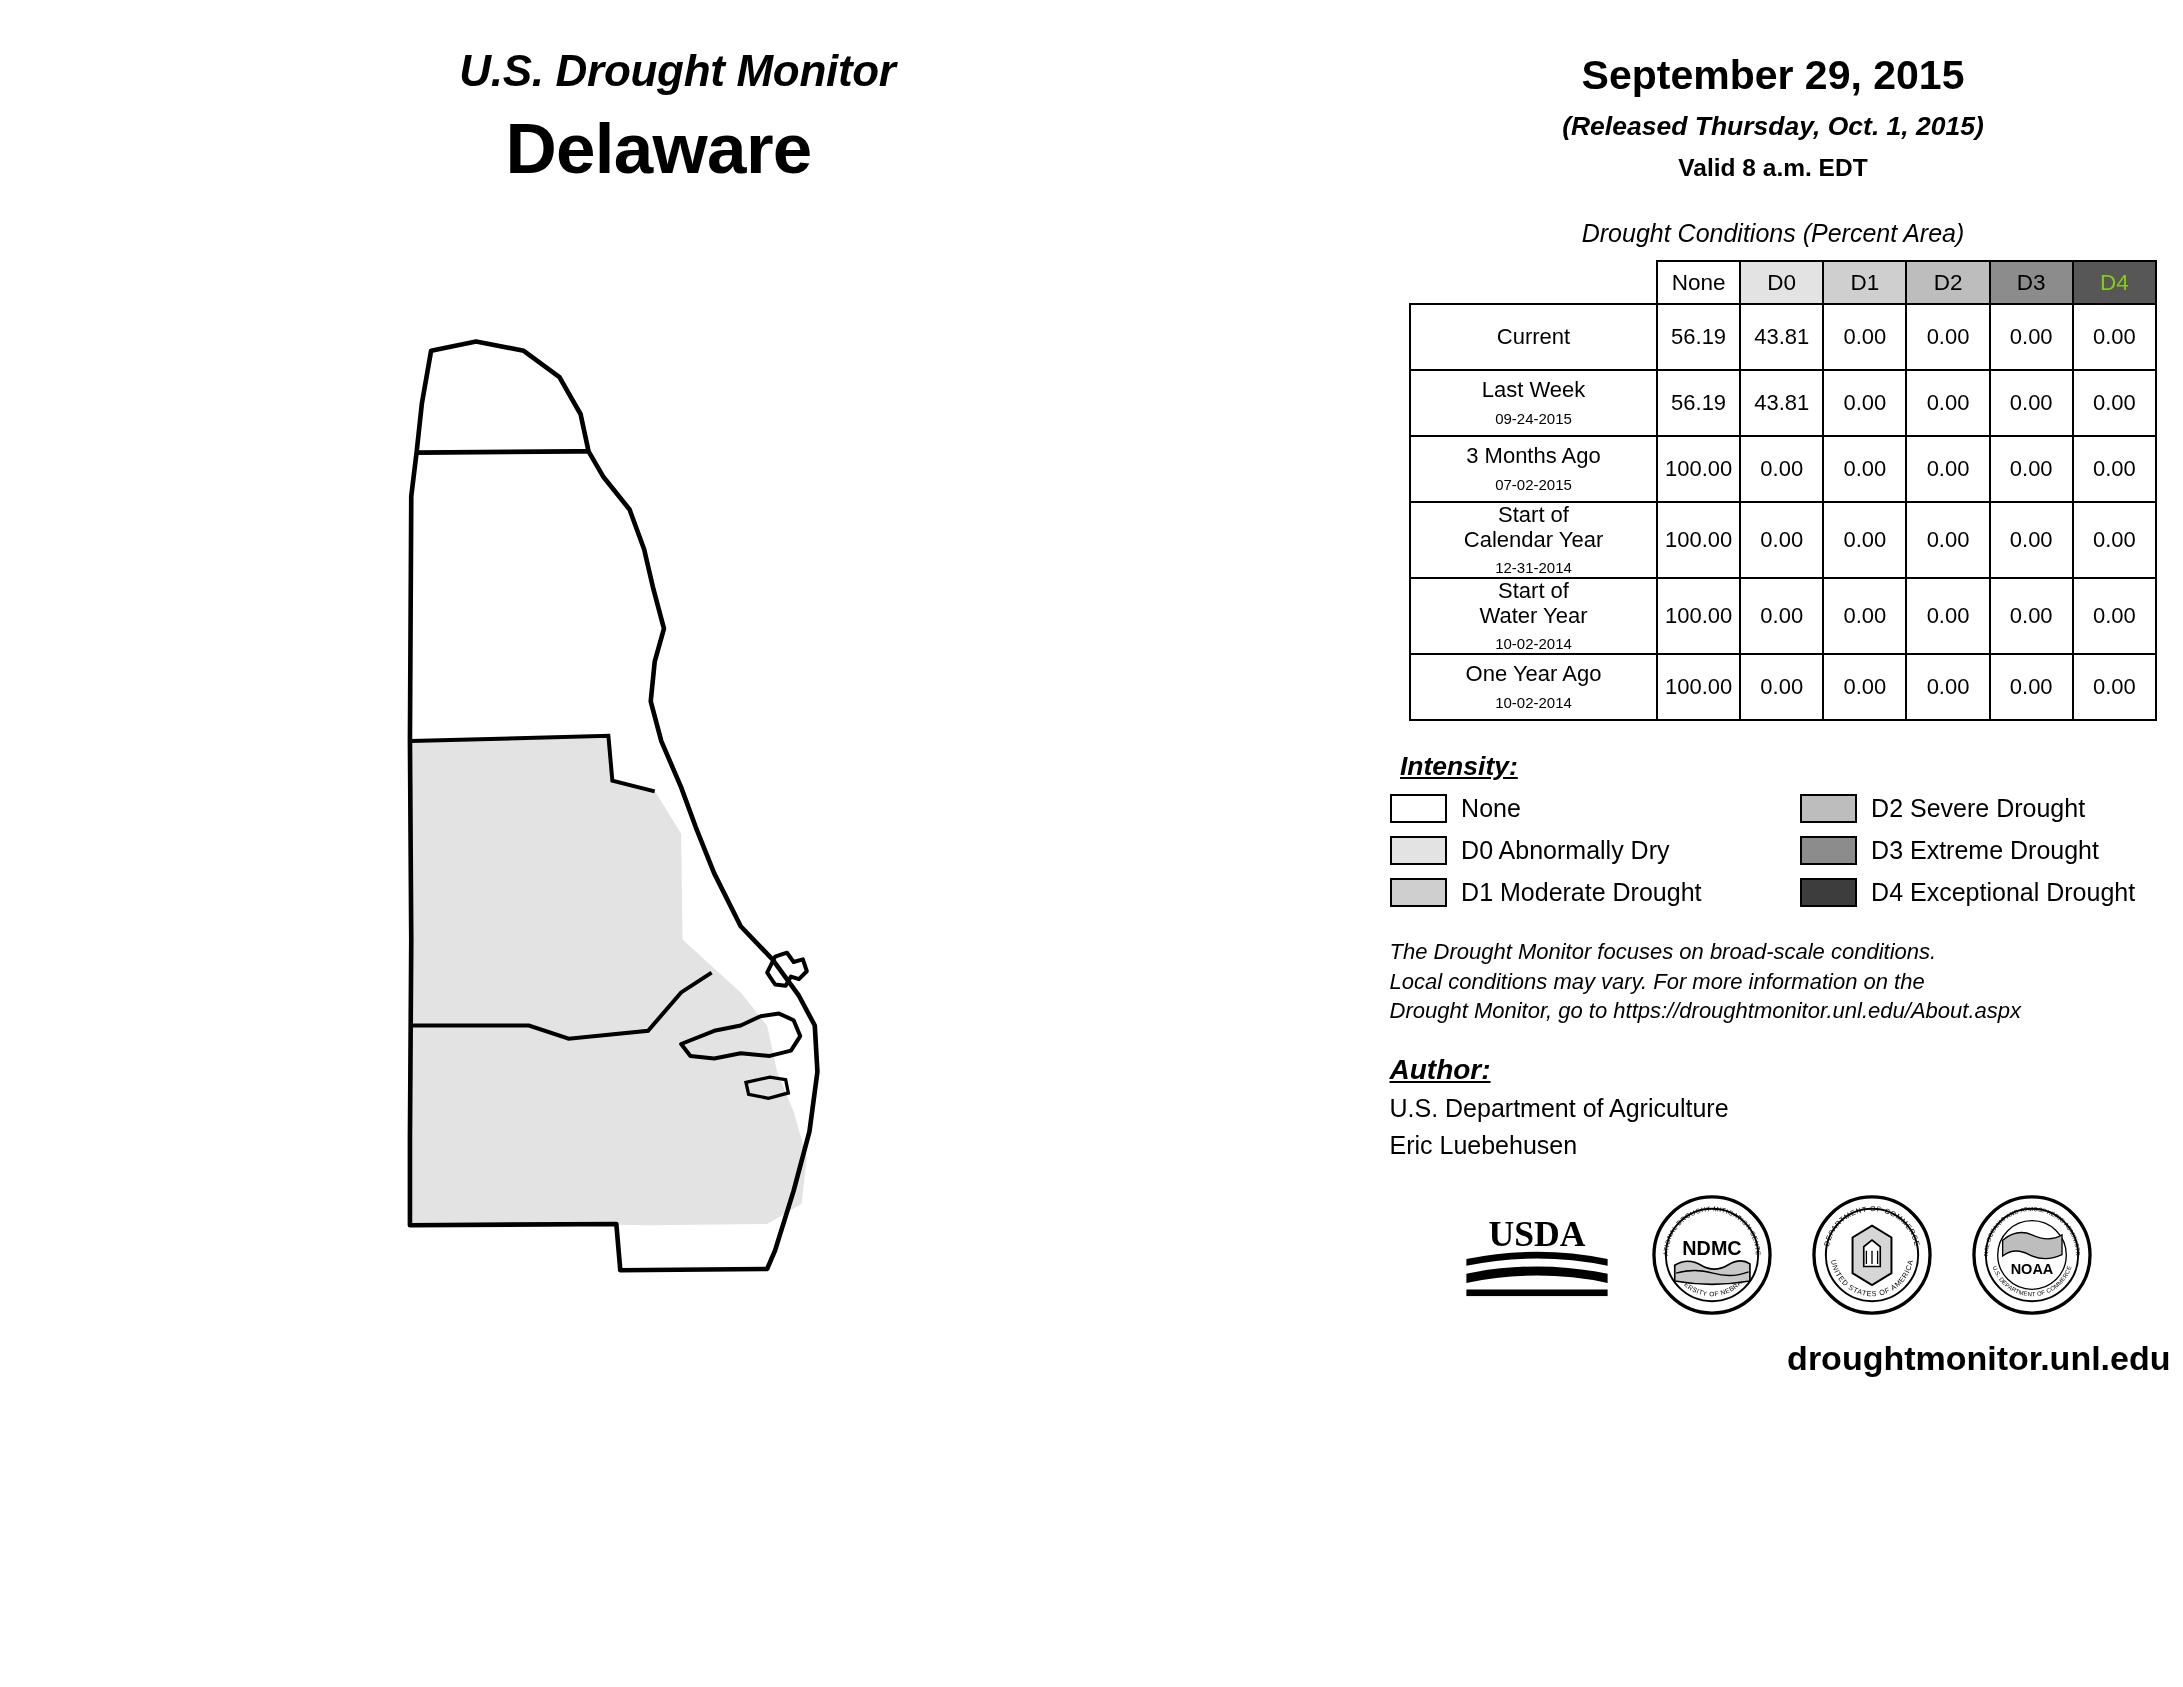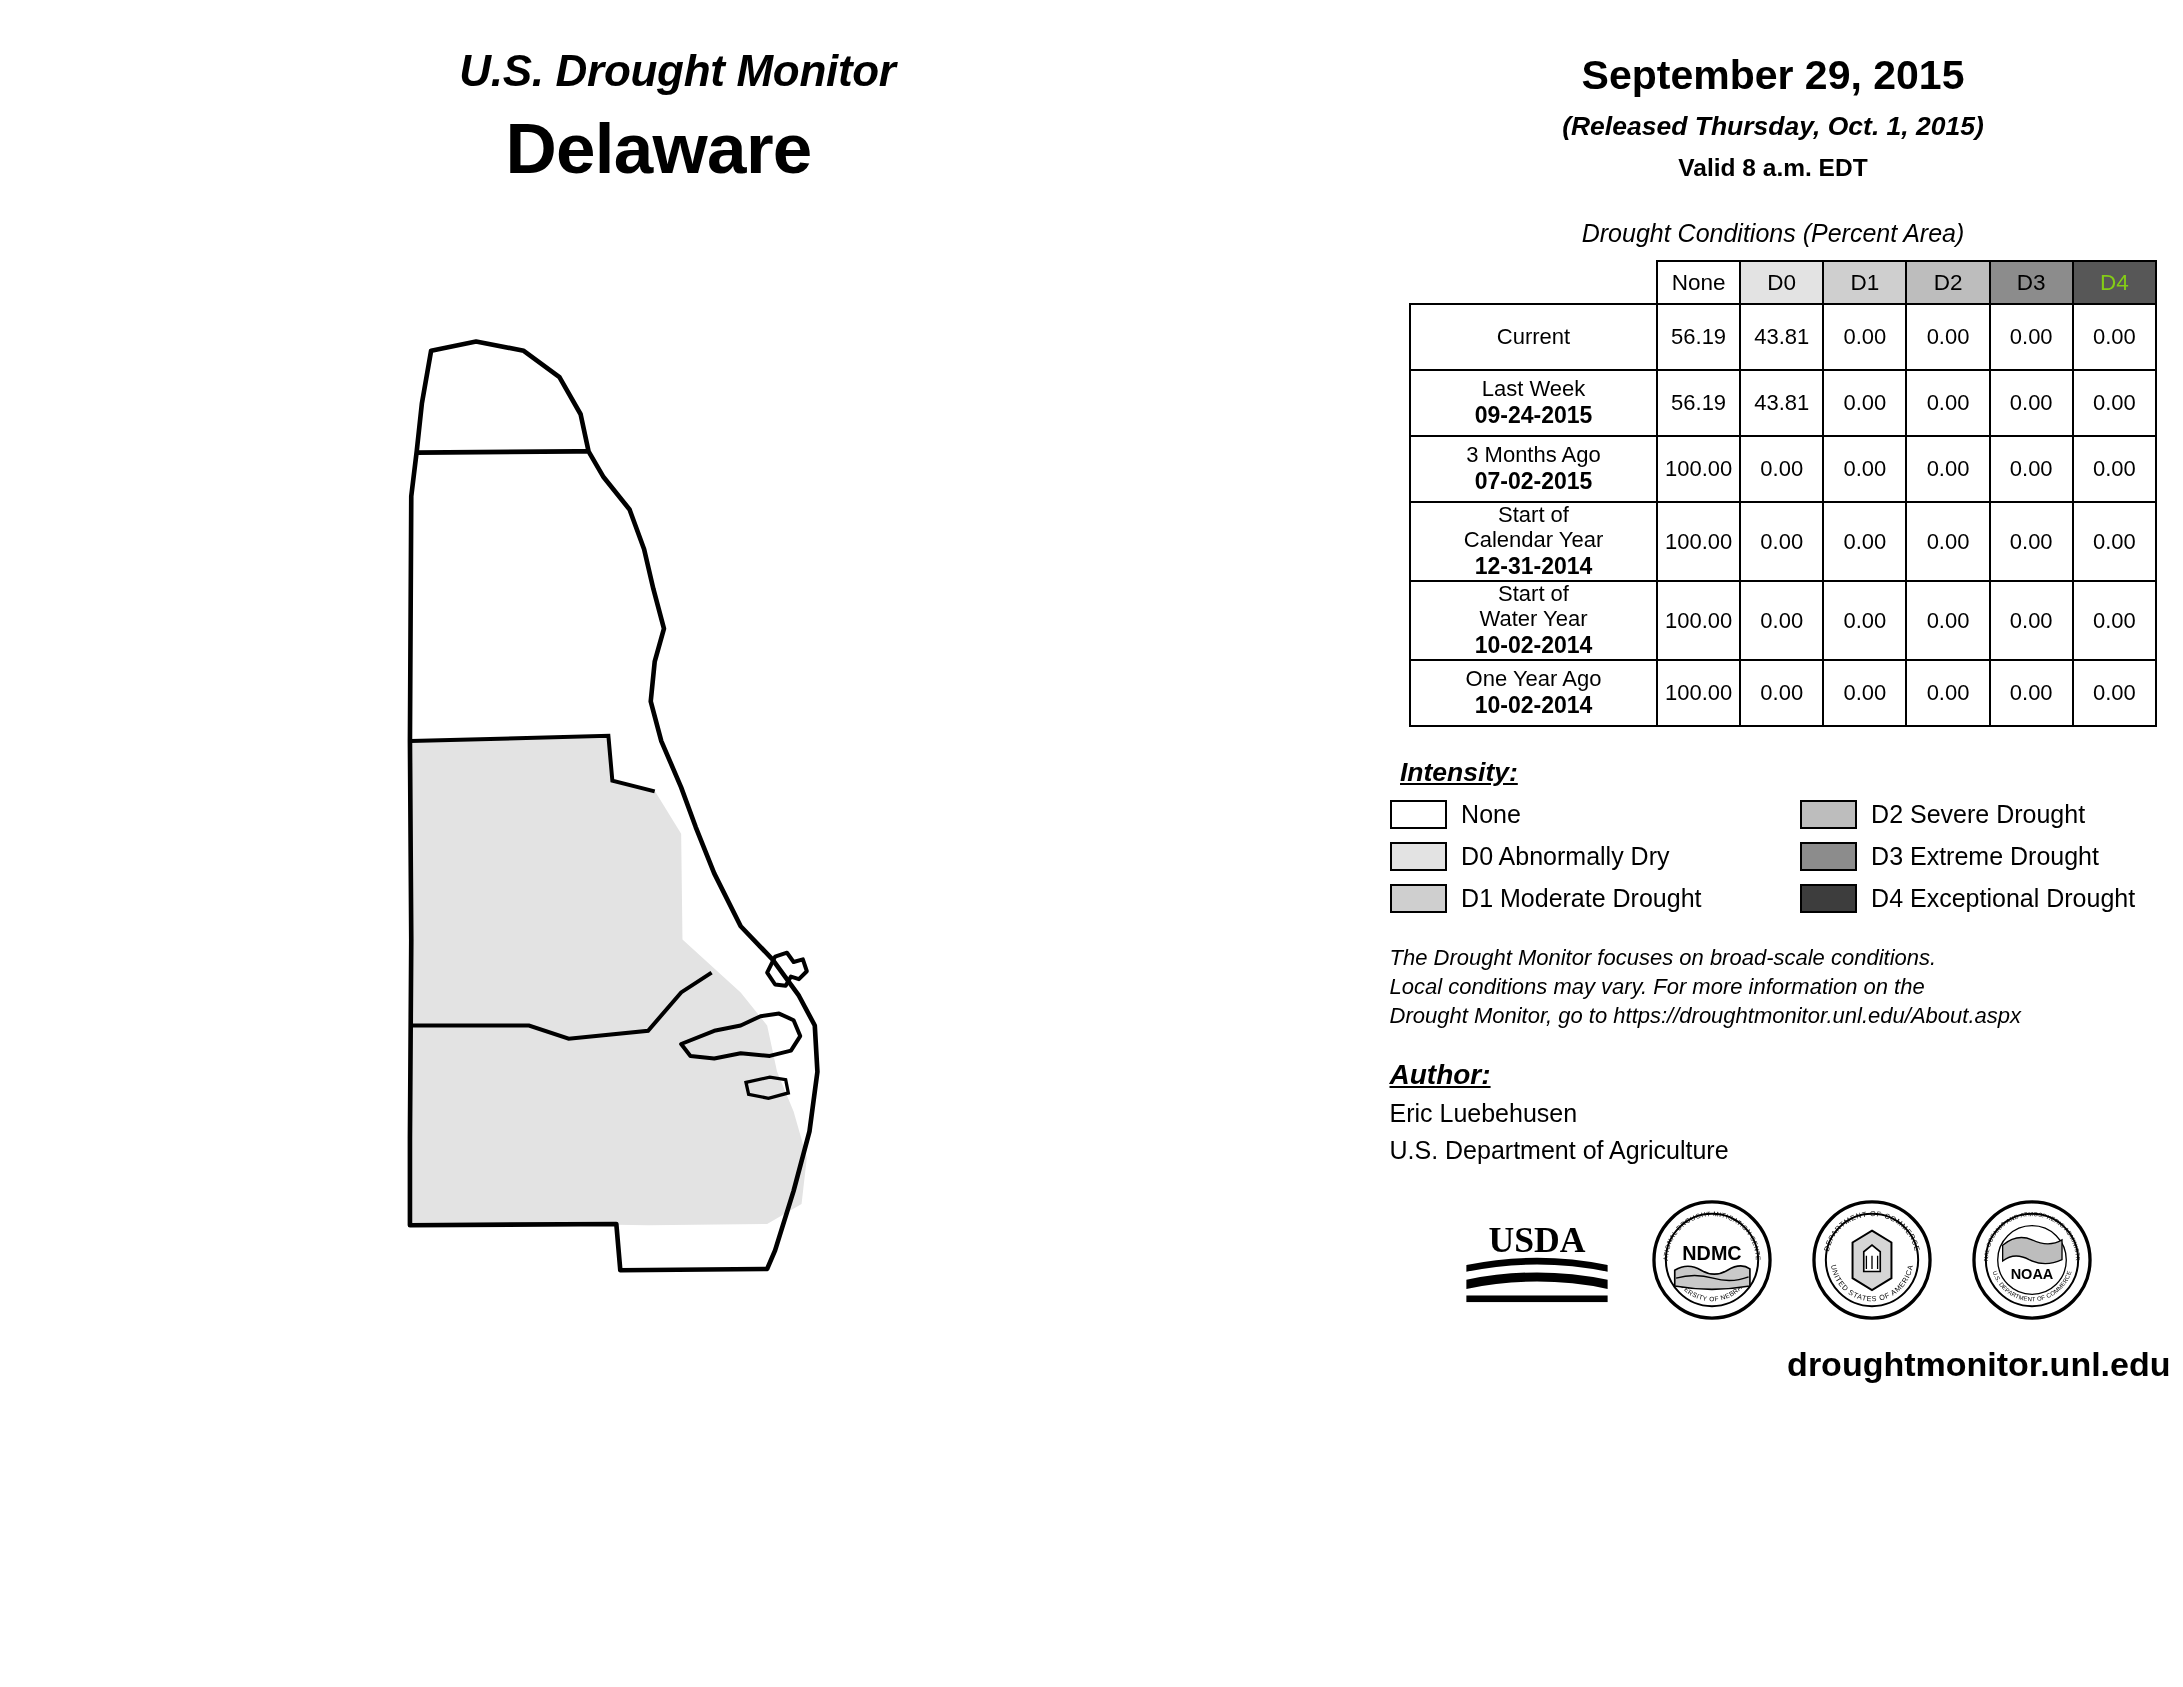--- a/index.html
+++ b/index.html
@@ -125,23 +125,23 @@
 
   td.rowlabel {
     text-align: center;
     font-weight: bold;
     font-size: 22px;
     line-height: 1.12;
     padding: 4px 2.6px;
   }
   td.rowlabel .sub {
     display: block;
-    font-size: 23px;
-    font-weight: bold;
-    margin-top: 2px;
+    font-size: 15px;
+    font-weight: normal;
+    margin-top: 8px;
   }
   .valcell { width: 65px; }
 
   
   #intensity-head {
     margin: 30px 0 0 37px;
     font-size: 26.5px;
     font-style: italic;
     font-weight: bold;
     text-decoration: underline;
@@ -379,22 +379,22 @@
       <span class="swatch sw-d4"></span>
       <span class="leg-label">D4 Exceptional Drought</span>
     </div>
   </div>
 
   <div id="disclaimer" style="white-space: pre-line;">The Drought Monitor focuses on broad-scale conditions.
 Local conditions may vary. For more information on the
 Drought Monitor, go to https://droughtmonitor.unl.edu/About.aspx</div>
 
   <div id="author-head">Author:</div>
+  <div class="author-line">U.S. Department of Agriculture</div>
   <div class="author-line">Eric Luebehusen</div>
-  <div class="author-line">U.S. Department of Agriculture</div>
 
   <div id="logos">
 
     <svg width="152" height="99" viewBox="0 0 230 150">
       <text x="115" y="62" text-anchor="middle" font-family="Liberation Serif, serif" font-size="54" font-weight="bold" fill="#000">USDA</text>
       <path d="M8 82 Q 115 60 222 82 L 222 92 Q 115 70 8 92 Z" fill="#000"></path>
       <path d="M8 104 Q 115 82 222 104 L 222 118 Q 115 96 8 118 Z" fill="#000"></path>
       <rect x="8" y="128" width="214" height="10" fill="#000"></rect>
     </svg>
 

